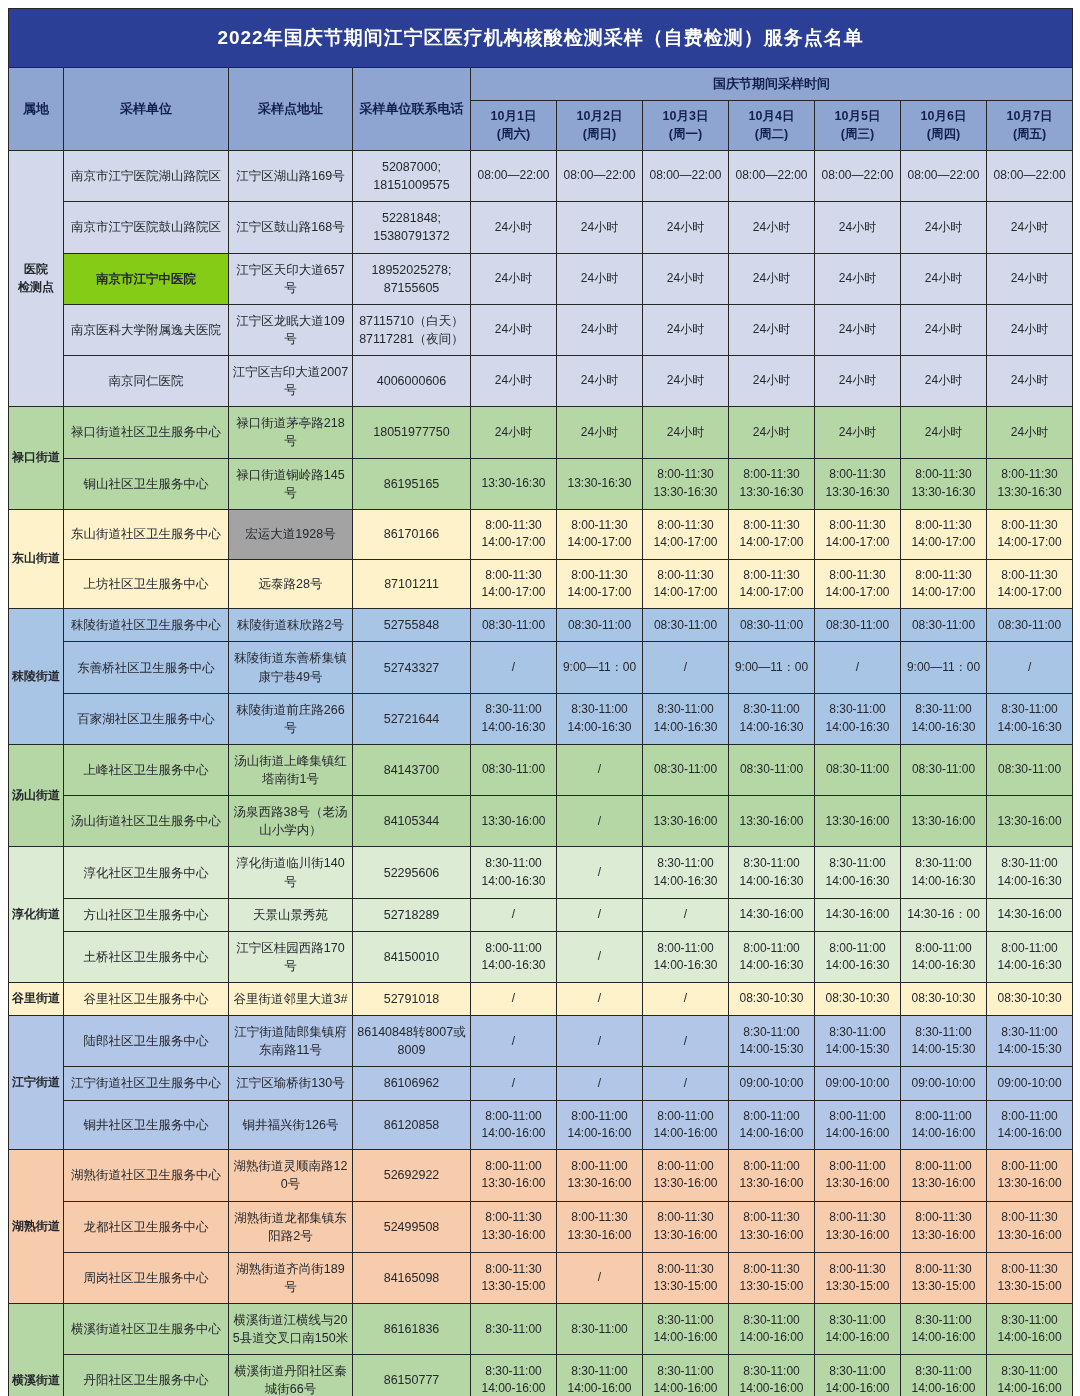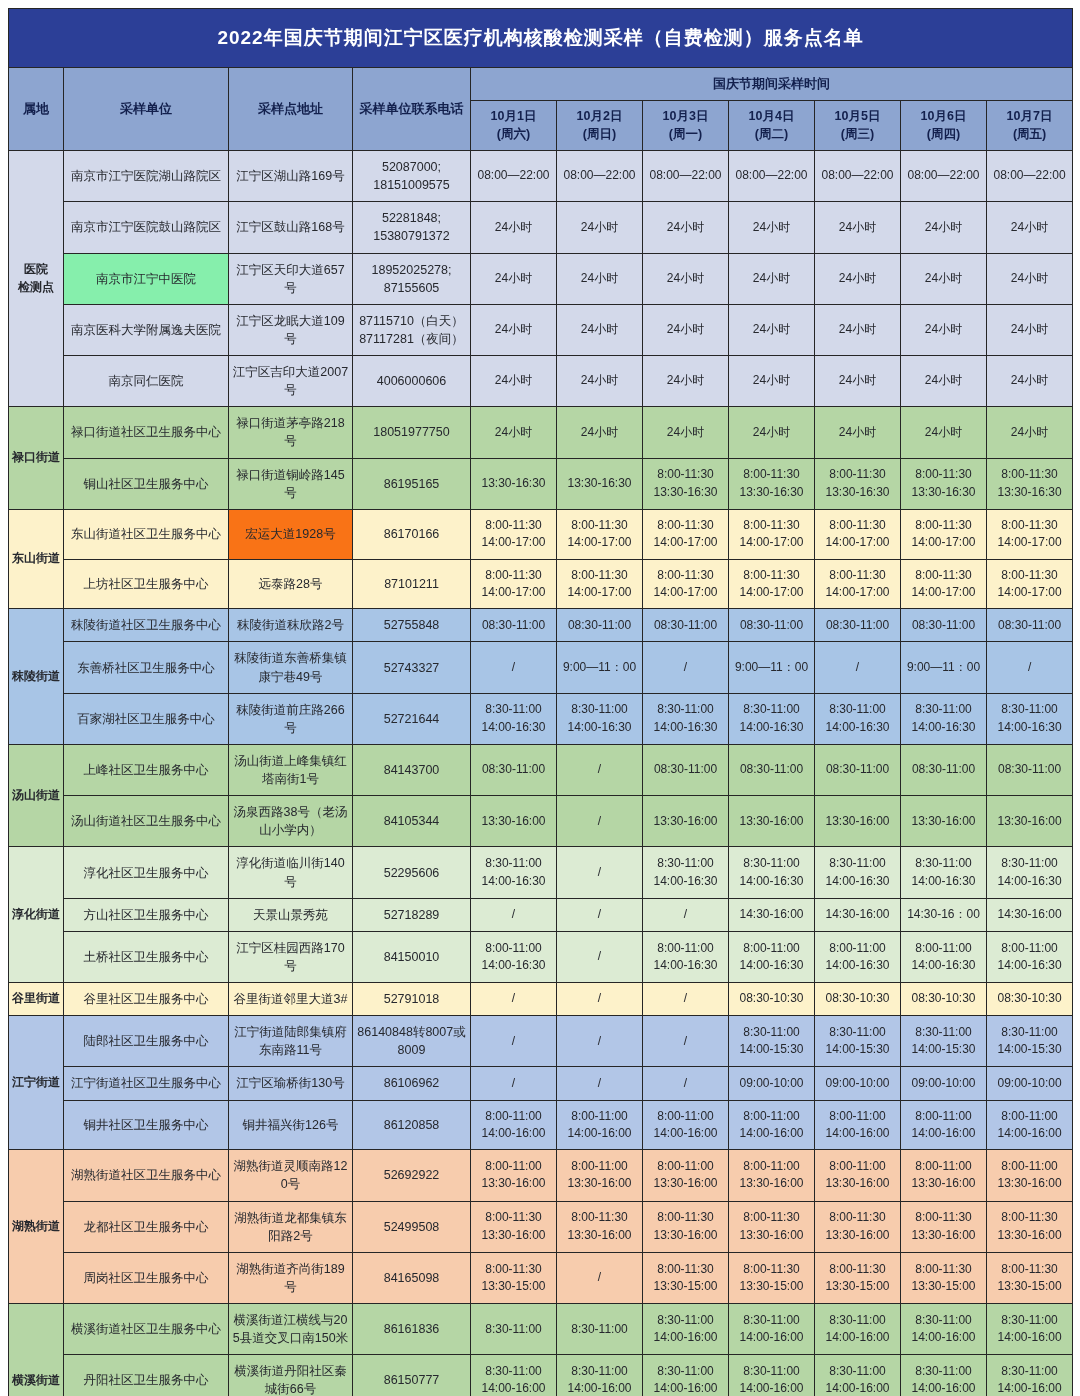--- a/index.html
+++ b/index.html
@@ -94,21 +94,21 @@
 15380791372</td>
           <td class="time" style="background: rgb(211, 217, 234);">24小时</td>
           <td class="time" style="background: rgb(211, 217, 234);">24小时</td>
           <td class="time" style="background: rgb(211, 217, 234);">24小时</td>
           <td class="time" style="background: rgb(211, 217, 234);">24小时</td>
           <td class="time" style="background: rgb(211, 217, 234);">24小时</td>
           <td class="time" style="background: rgb(211, 217, 234);">24小时</td>
           <td class="time" style="background: rgb(211, 217, 234);">24小时</td>
         </tr>
         <tr>
-          <td class="unit" style="background: #86efac;">南京市江宁中医院</td>
+          <td class="unit" style="background: #84cc16; font-weight: bold;">南京市江宁中医院</td>
           <td class="addr" style="background: rgb(211, 217, 234);">江宁区天印大道657号</td>
           <td class="phone" style="background: rgb(211, 217, 234);">18952025278;
 87155605</td>
           <td class="time" style="background: rgb(211, 217, 234);">24小时</td>
           <td class="time" style="background: rgb(211, 217, 234);">24小时</td>
           <td class="time" style="background: rgb(211, 217, 234);">24小时</td>
           <td class="time" style="background: rgb(211, 217, 234);">24小时</td>
           <td class="time" style="background: rgb(211, 217, 234);">24小时</td>
           <td class="time" style="background: rgb(211, 217, 234);">24小时</td>
           <td class="time" style="background: rgb(211, 217, 234);">24小时</td>
@@ -164,21 +164,21 @@
           <td class="time" style="background: rgb(181, 214, 165);">8:00-11:30
 13:30-16:30</td>
           <td class="time" style="background: rgb(181, 214, 165);">8:00-11:30
 13:30-16:30</td>
           <td class="time" style="background: rgb(181, 214, 165);">8:00-11:30
 13:30-16:30</td>
         </tr>
         <tr>
           <td class="region" rowspan="2" style="background: rgb(253, 242, 202);">东山街道</td>
           <td class="unit" style="background: rgb(253, 242, 202);">东山街道社区卫生服务中心</td>
-          <td class="addr" style="background: #f97316; margin-top: 44px;">宏运大道1928号</td>
+          <td class="addr" style="background: #a3a3a3; margin-top: 44px;">宏运大道1928号</td>
           <td class="phone" style="background: rgb(253, 242, 202);">86170166</td>
           <td class="time" style="background: rgb(253, 242, 202);">8:00-11:30
 14:00-17:00</td>
           <td class="time" style="background: rgb(253, 242, 202);">8:00-11:30
 14:00-17:00</td>
           <td class="time" style="background: rgb(253, 242, 202);">8:00-11:30
 14:00-17:00</td>
           <td class="time" style="background: rgb(253, 242, 202);">8:00-11:30
 14:00-17:00</td>
           <td class="time" style="background: rgb(253, 242, 202);">8:00-11:30

